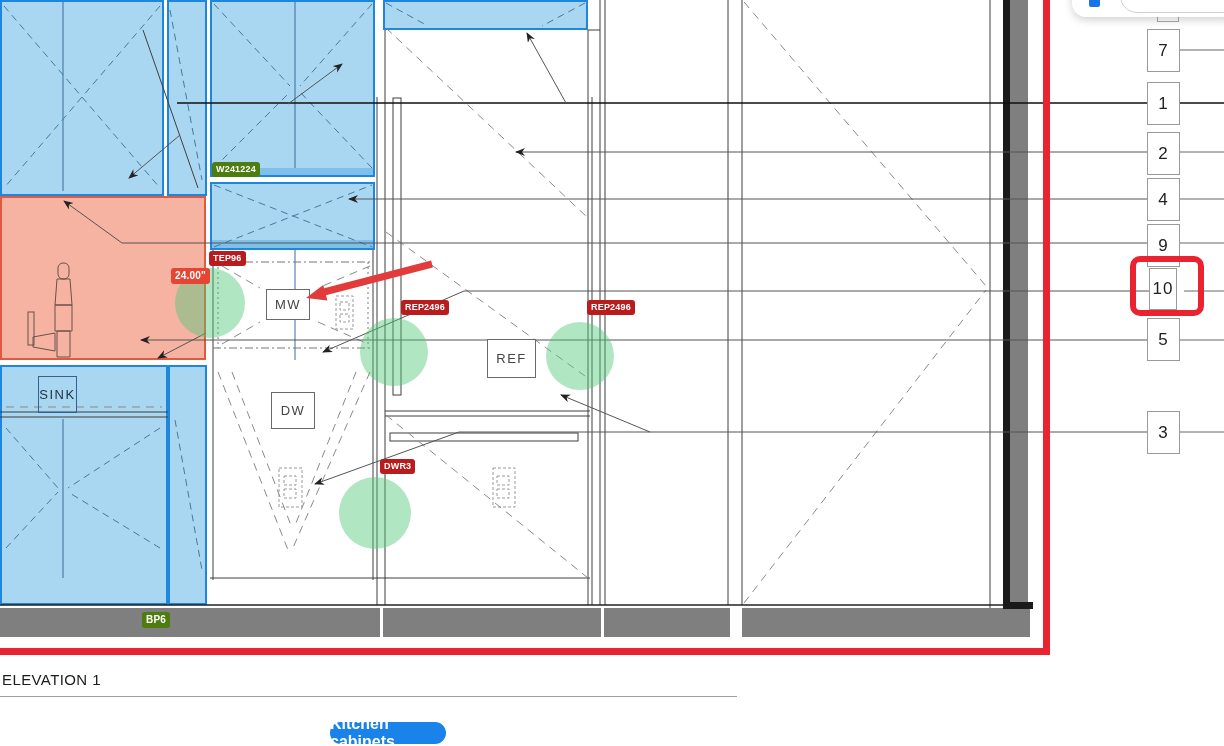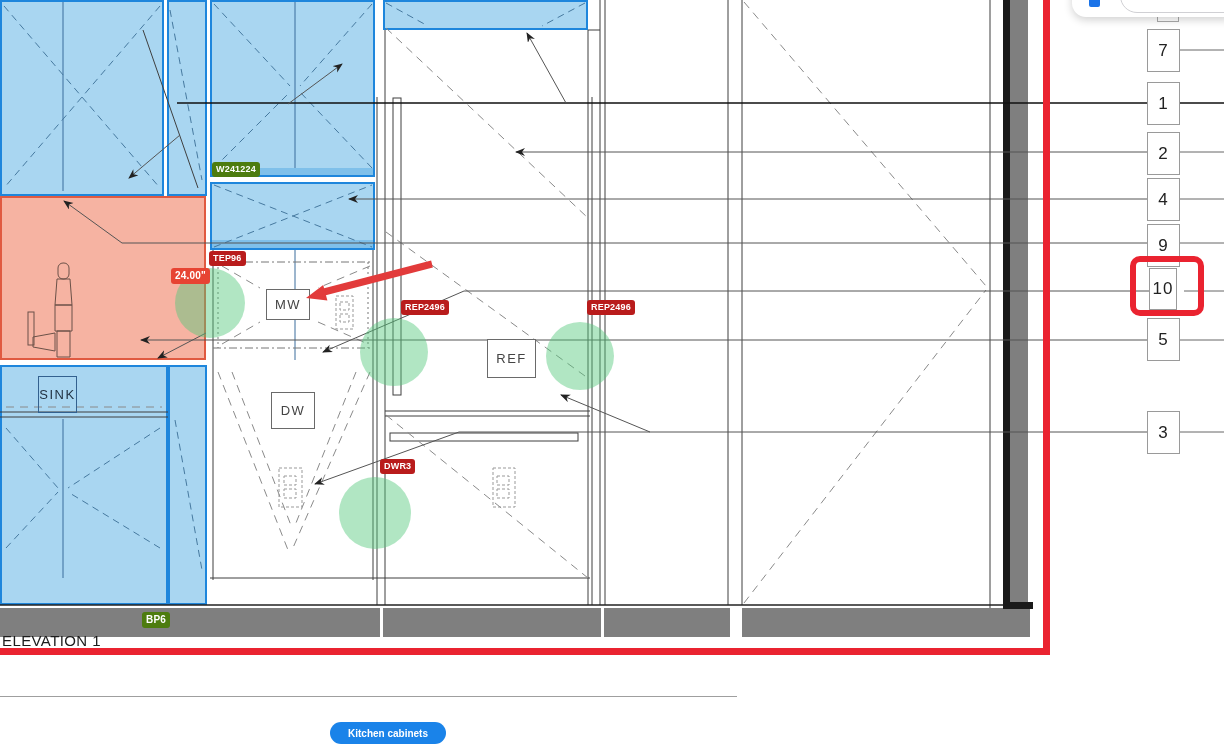--- a/index.html
+++ b/index.html
@@ -23,24 +23,24 @@
            font-size:13px;letter-spacing:1.5px;color:#444;}
   .archbox.on-blue{background:transparent;border-color:#33618f;color:#234;}
   
   .callout{position:absolute;left:1147px;width:33px;height:43px;background:#fff;
            border:1.2px solid #9a9a9a;box-sizing:border-box;display:flex;align-items:center;
            justify-content:center;font-size:17px;color:#222;letter-spacing:1px;}
   
   .red-frame{position:absolute;background:#ea2330;}
   .red-highlight{position:absolute;border:6px solid #ea2330;border-radius:10px;background:transparent;box-sizing:border-box;}
   
-  .elev-title{position:absolute;left:2px;top:632px;font-size:15px;color:#1c1c1c;letter-spacing:.4px;}
+  .elev-title{position:absolute;left:2px;top:671px;font-size:15px;color:#1c1c1c;letter-spacing:.4px;}
   .elev-underline{position:absolute;left:0;top:696px;width:737px;height:1px;background:#9f9f9f;}
   .chip{position:absolute;left:330px;top:722px;width:116px;height:22px;border-radius:11px;
-        background:#1a83e9;color:#fff;font-size:10px;font-weight:bold;
+        background:#1a83e9;color:#fff;font-size:16px;font-weight:bold;
         display:flex;align-items:center;justify-content:center;}
   
   .panel{position:absolute;left:1072px;top:-30px;width:160px;height:47px;background:#fff;
          border-radius:0 0 0 14px;box-shadow:0 3px 8px rgba(0,0,0,0.18);}
   .panel-input{position:absolute;left:48px;top:8px;width:130px;height:35px;border:1.5px solid #d0d0d4;
                border-radius:17px;background:#fff;box-sizing:border-box;}
   .panel-icon{position:absolute;left:17px;top:28px;width:11px;height:9px;background:#1a73e8;border-radius:2px;}
   .box-fragment{position:absolute;left:1157px;top:13px;width:22px;height:9px;
                 border:1px solid #aaa;border-top:none;box-sizing:border-box;background:#fff;}
   svg{position:absolute;left:0;top:0;}

